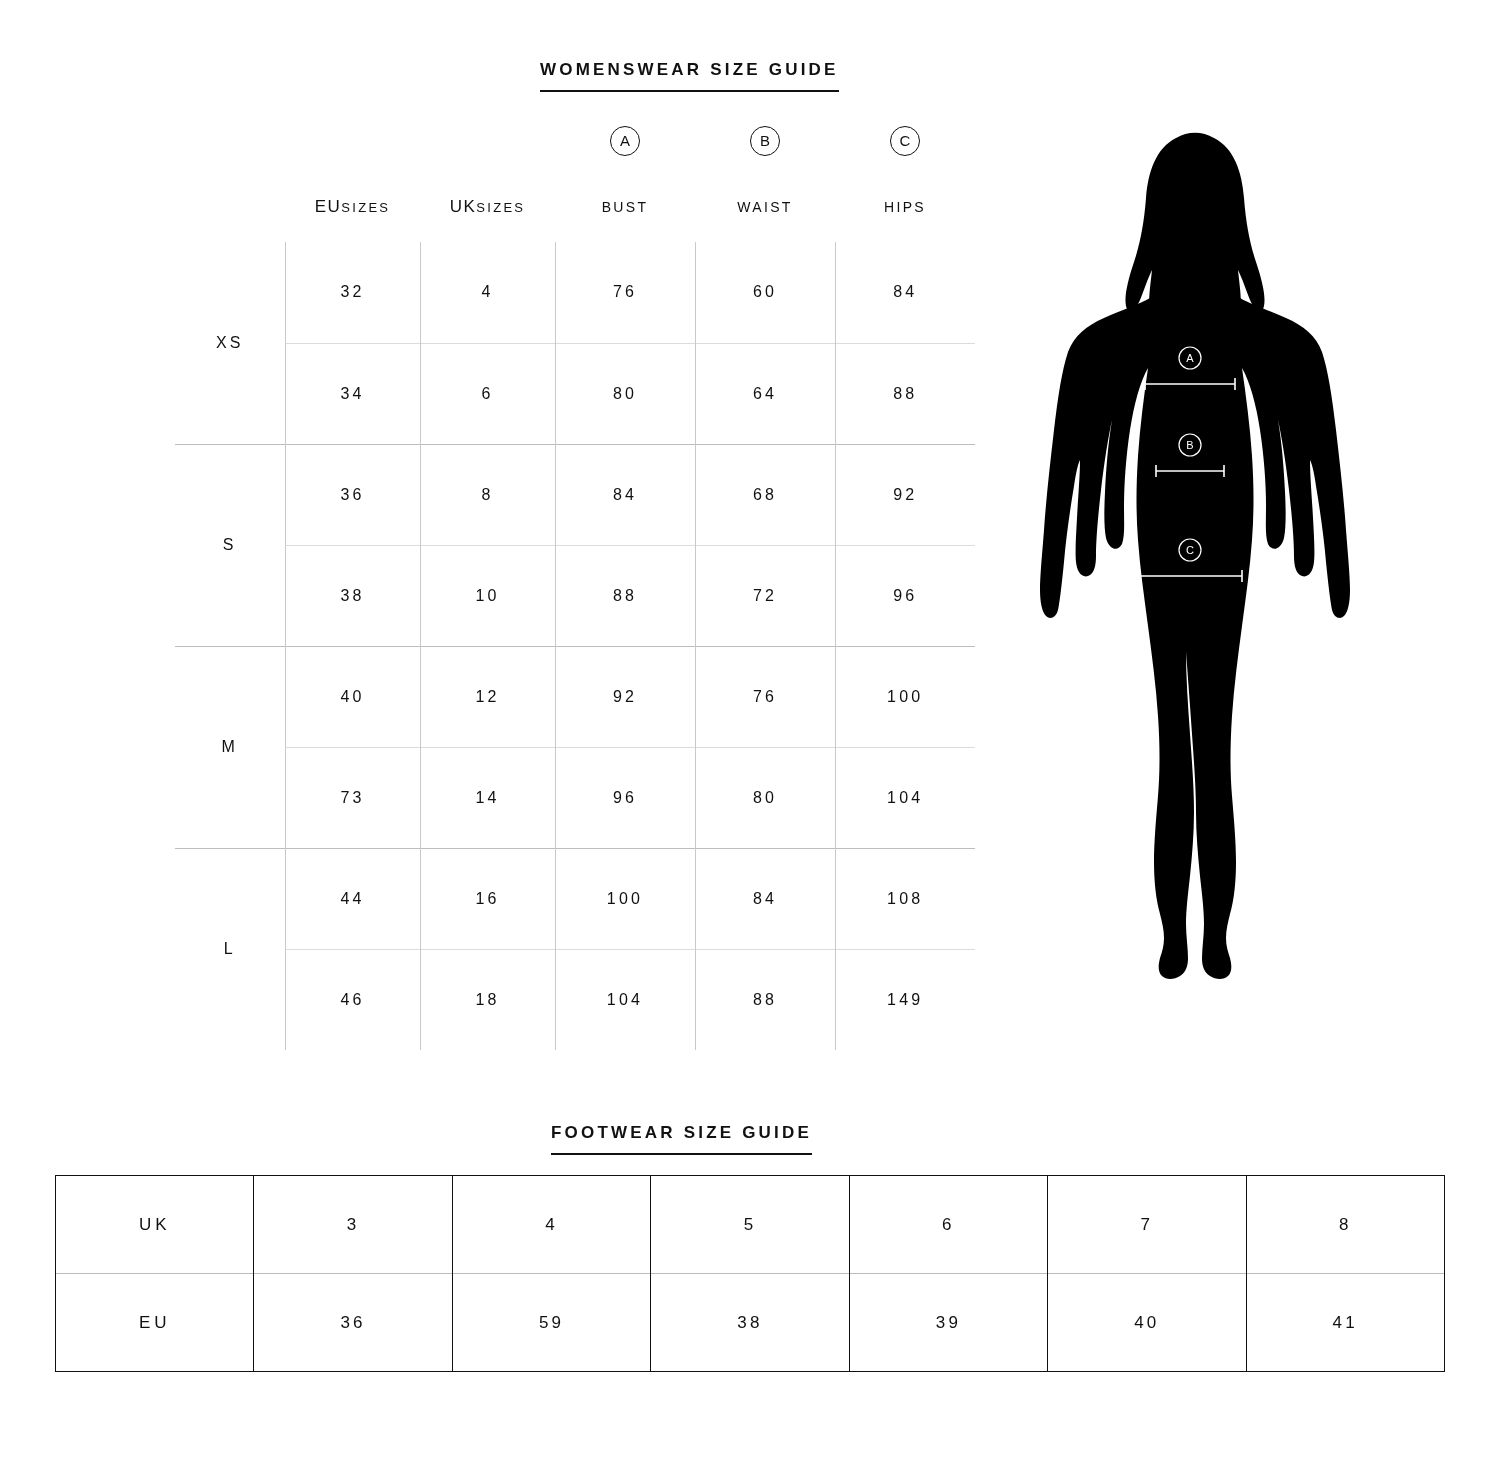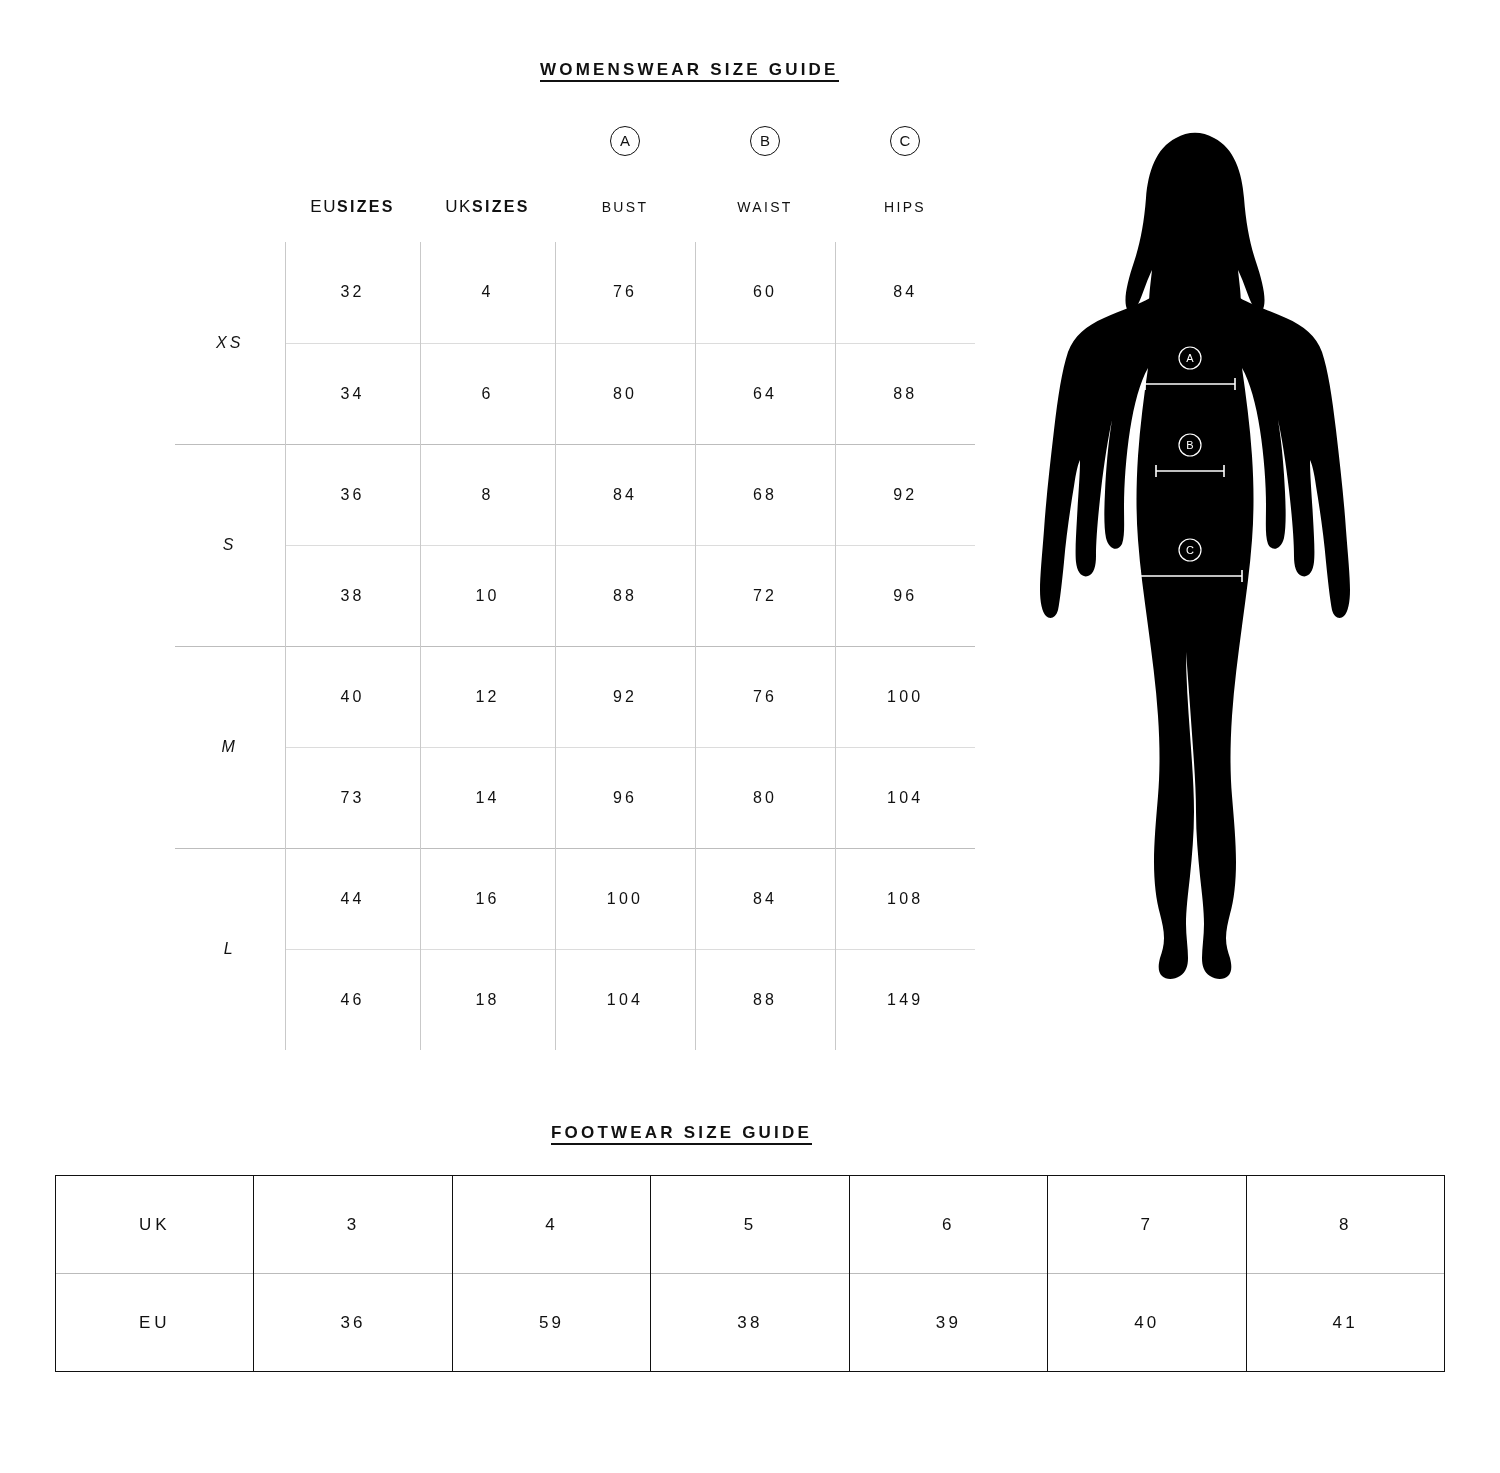--- a/index.html
+++ b/index.html
@@ -17,21 +17,21 @@
     overflow: hidden;
   }
 
   
   .title {
     position: absolute;
     font-size: 17px;
     font-weight: bold;
     letter-spacing: 3.2px;
     text-align: center;
-    padding-bottom: 0;
+    padding-bottom: 10px;
     border-bottom: 2px solid #111;
     white-space: nowrap;
   }
   #ww-title { left: 540px; top: 60px; }
   #fw-title { left: 551px; top: 1123px; }
 
   
   #ww-wrap {
     position: absolute;
     left: 175px;
@@ -69,24 +69,24 @@
     border: 1.5px solid #111;
     border-radius: 50%;
     font-size: 15px;
     letter-spacing: 0;
     text-align: center;
   }
 
   
   .head-row td { height: 70px; font-size: 14px; letter-spacing: 2.3px; }
   .head-big { font-size: 17px; letter-spacing: 1.5px; }
-  .head-small { font-size: 16px; letter-spacing: 2.3px; font-weight: bold; }
+  .head-small { font-size: 13px; letter-spacing: 2.3px; }
 
   .data-row td { height: 101px; font-size: 16px; letter-spacing: 3.2px; }
-  .size-cell { font-size: 24px; letter-spacing: 4px; font-style: italic; }
+  .size-cell { font-size: 24px; letter-spacing: 4px; }
 
   
   .vline-l { border-left: 1px solid #c9c9c9 !important; }
 
   
   .sep-top td { border-top: 1px solid #bdbdbd !important; }
 
   
   .inner-line td.ln { border-top: 1px solid #dcdcdc !important; }
 

